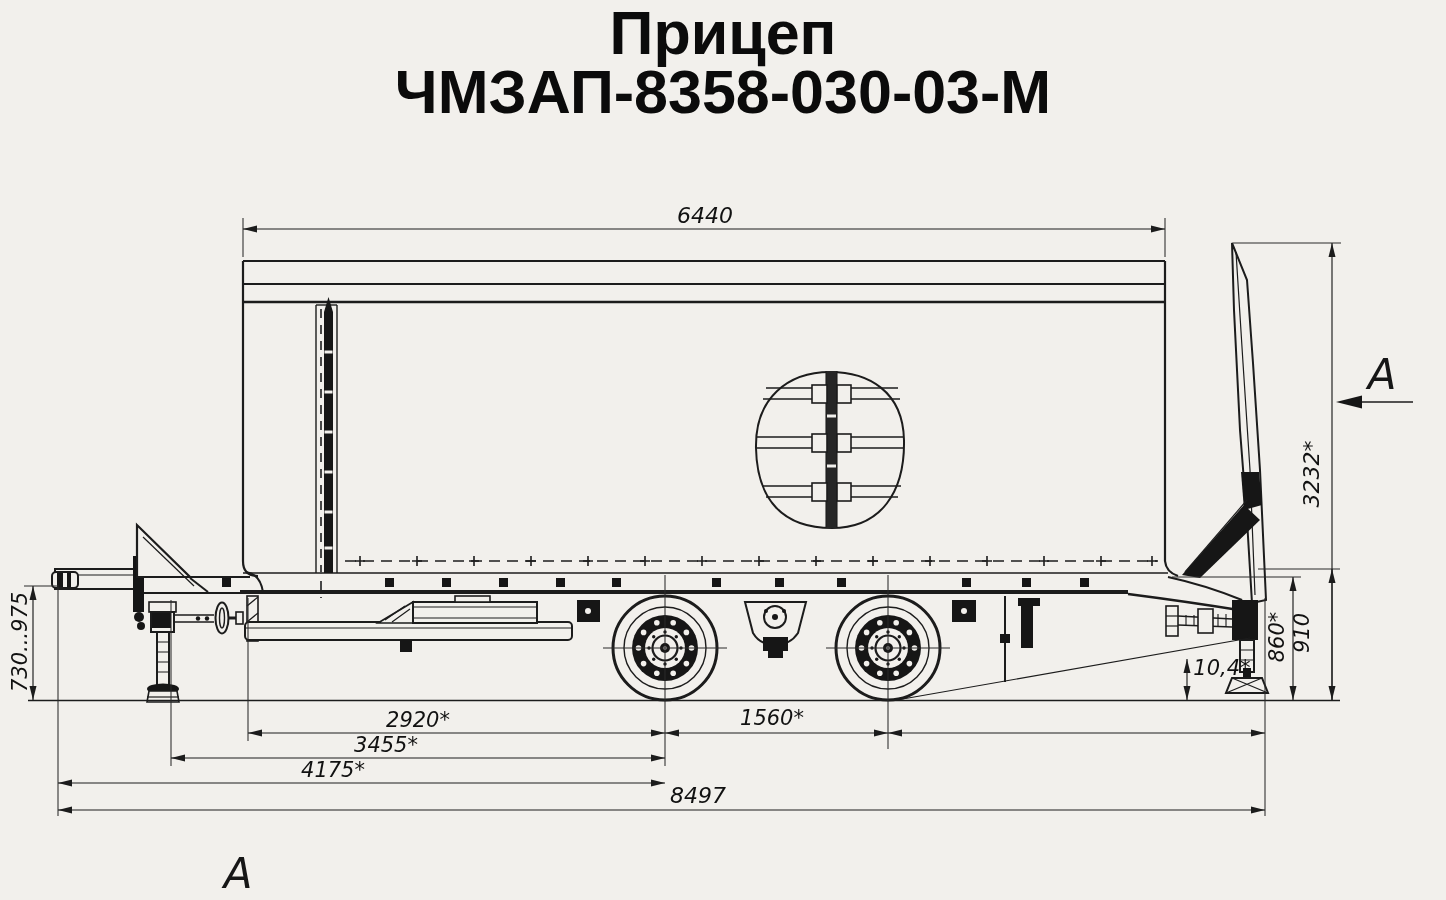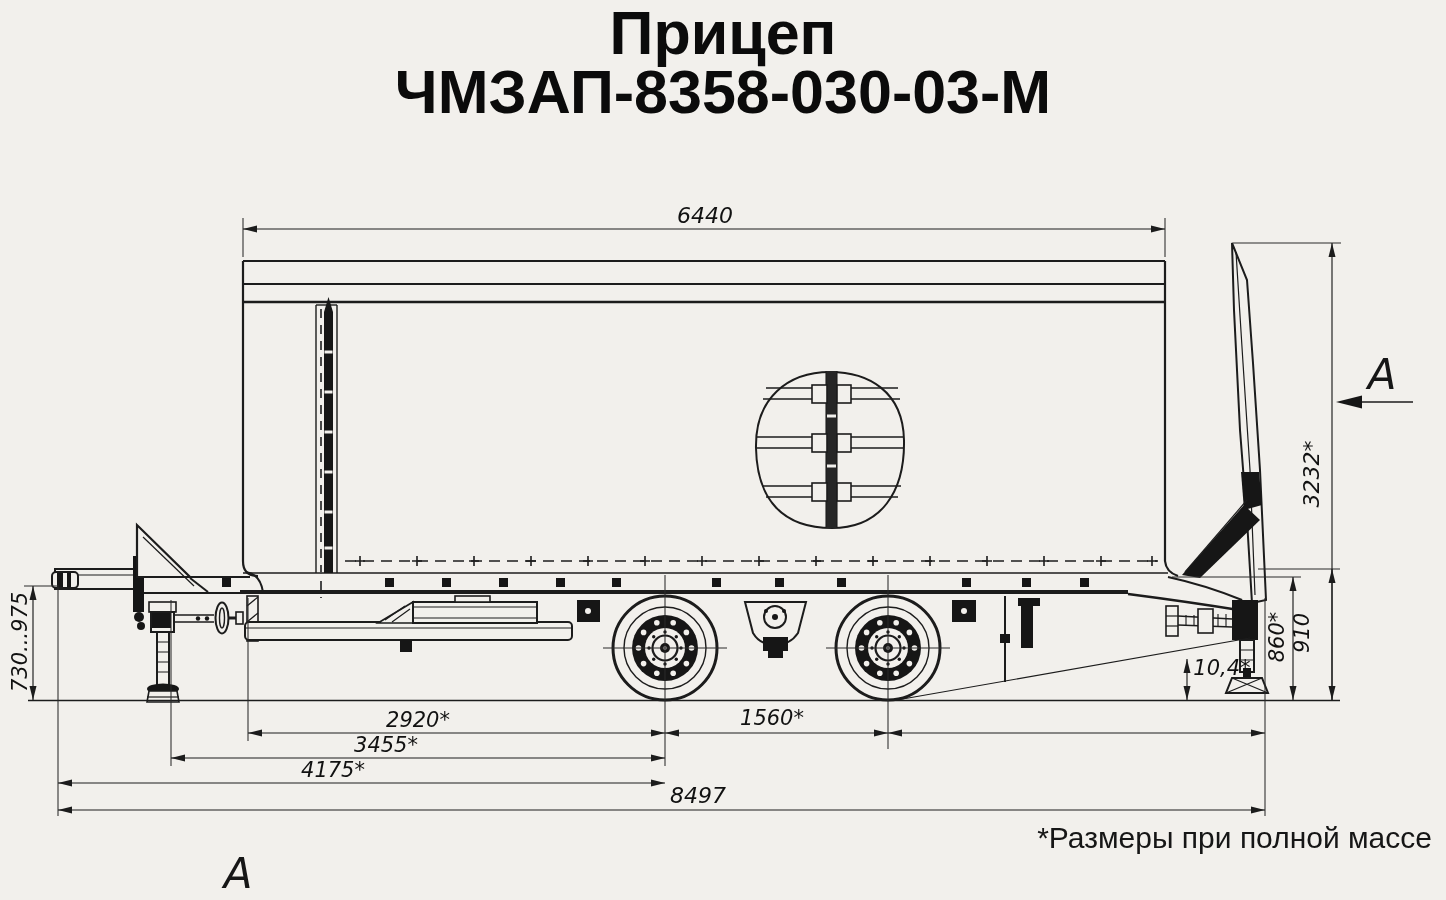--- a/index.html
+++ b/index.html
@@ -281,14 +281,13 @@
       <text x="27" y="642" text-anchor="middle" transform="rotate(-90 27 642)" class="dtxt">730...975</text>
       <text x="1319" y="474" text-anchor="middle" transform="rotate(-90 1319 474)" class="dtxt2">3232*</text>
       <text x="1284" y="637" text-anchor="middle" transform="rotate(-90 1284 637)" class="dtxt">860*</text>
       <text x="1309" y="633" text-anchor="middle" transform="rotate(-90 1309 633)" class="dtxt">910</text>
       <text x="1222" y="675" text-anchor="middle" class="dtxt">10,4*</text>
       <text x="1382" y="389" text-anchor="middle" class="alabel">А</text>
       <text x="238" y="888" text-anchor="middle" class="alabel">А</text>
     </g>
   </svg>
 
-  <div class="footnote">*Размеры при полной массе</div>
 </div>
 
 </body></html>

